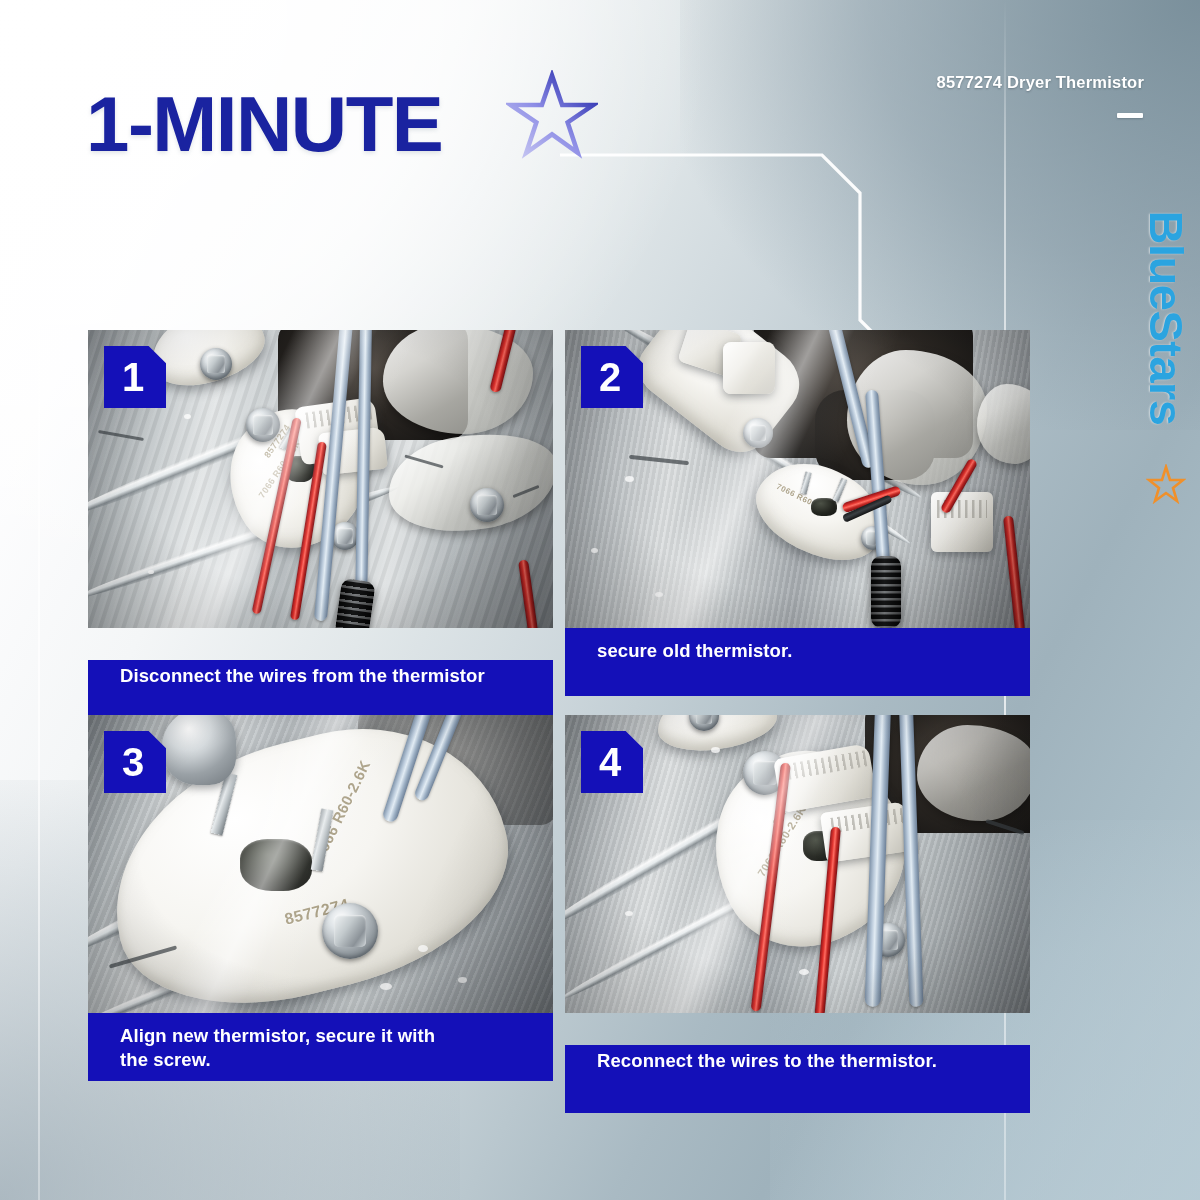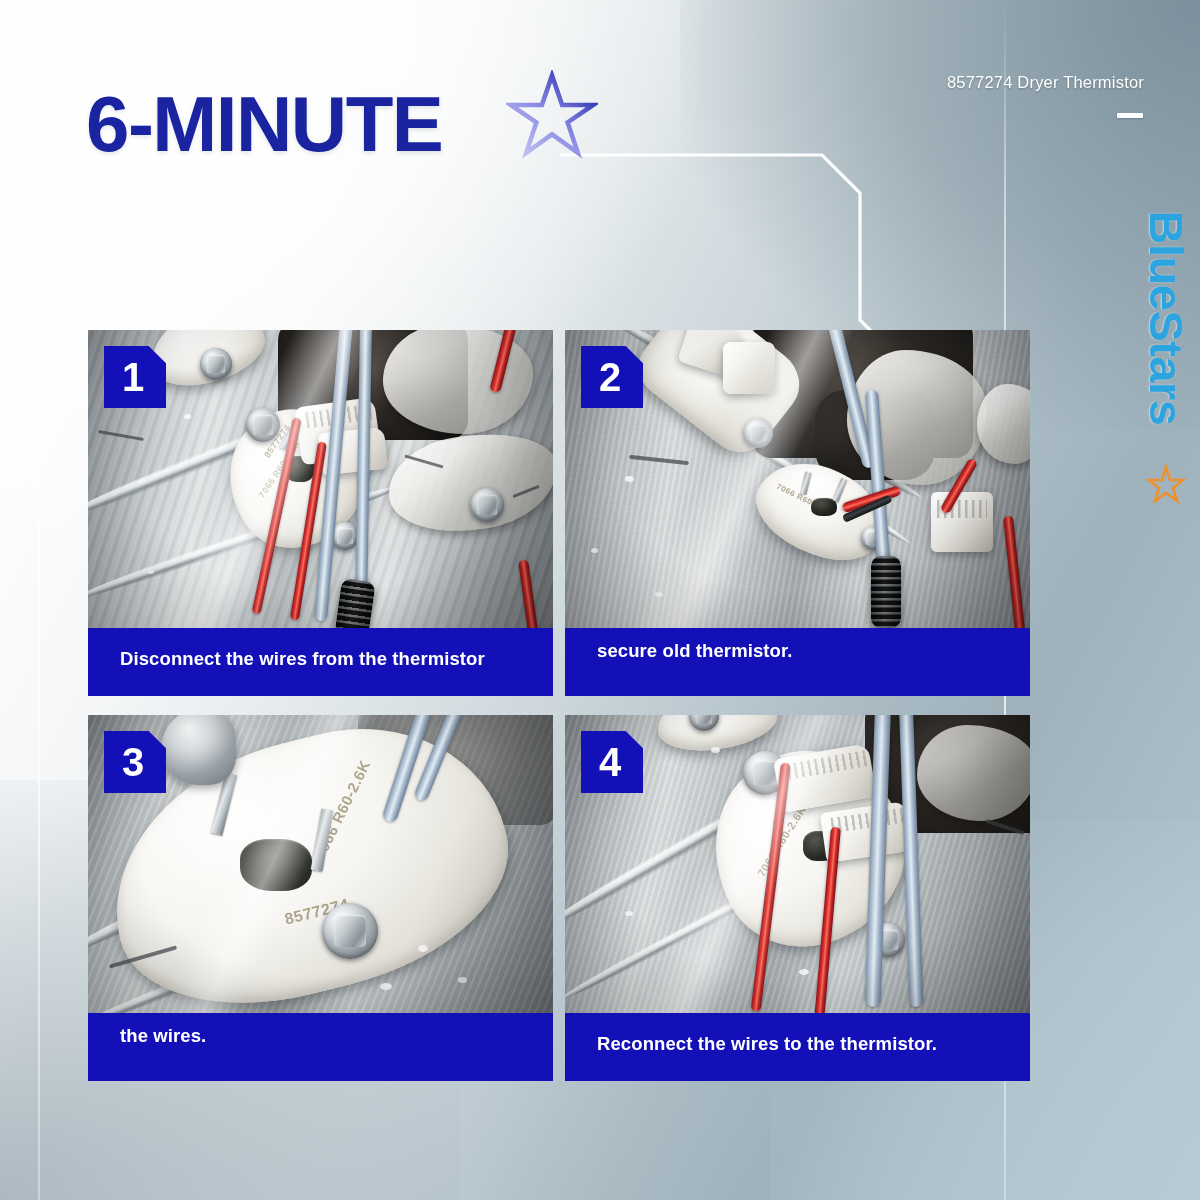--- a/index.html
+++ b/index.html
@@ -41,21 +41,21 @@
   
   .vline{position:absolute;top:0;bottom:0;width:2px;
     background:linear-gradient(to bottom, rgba(255,255,255,0) 0%, rgba(255,255,255,.55) 18%, rgba(255,255,255,.75) 55%, rgba(255,255,255,.35) 100%);
     pointer-events:none;}
   .vline.l{left:38px;}
   .vline.r{left:1004px;}
 
   
   .prod-title{
     position:absolute;right:56px;top:73px;
-    color:#ffffff;font-size:16.5px;font-weight:normal;letter-spacing:.2px;
+    color:#ffffff;font-size:16.5px;font-weight:bold;letter-spacing:.2px;
     text-shadow:0 1px 2px rgba(60,75,85,.45);
     white-space:nowrap;
   }
   .prod-dash{
     position:absolute;right:57px;top:113px;width:26px;height:5px;border-radius:1px;
     background:#ffffff;box-shadow:0 1px 2px rgba(60,75,85,.35);
   }
 
   
   .headline{
@@ -101,21 +101,21 @@
   .photo{
     position:relative;width:465px;height:298px;overflow:hidden;
     background:#9aa2a6;
   }
   .caption{
     width:465px;background:#1410b8;color:#fff;
     font-size:18.5px;font-weight:bold;line-height:1.28;
     padding:14px 0 15px 32px;box-sizing:border-box;
     letter-spacing:.1px;
   }
-  .caption.one{height:68px;padding-top:19px;}
+  .caption.one{height:68px;padding-top:4px;margin-top:32px;}
   .caption.two{height:68px;padding-top:11px;}
   .cap-l{display:block;}
 
   
   .badge{
     position:absolute;left:16px;top:16px;width:62px;height:62px;
     background:#1410b8;
     clip-path:polygon(0 0, 72% 0, 100% 28%, 100% 100%, 0 100%);
     color:#fff;font-size:40px;font-weight:bold;
     display:flex;align-items:center;justify-content:center;
@@ -255,21 +255,21 @@
   <div class="vline r"></div>
 
   <div class="prod-title">8577274 Dryer Thermistor</div>
   <div class="prod-dash"></div>
 
   <svg class="polyline" viewBox="0 0 420 250">
     <polyline points="0,25 262,25 300,63 300,190 360,250 420,250" fill="none" stroke="#ffffff" stroke-width="3.2" stroke-linejoin="miter" opacity="0.95"></polyline>
   </svg>
 
   <div class="headline">
-    <span class="l1">6-MINUTE</span>
+    <span class="l1">1-MINUTE</span>
   </div>
 
   <svg class="hstar" viewBox="0 0 100 100">
     <defs>
       <linearGradient id="stg" x1="0%" y1="100%" x2="100%" y2="0%">
         <stop offset="0%" stop-color="#c9c9f2"></stop>
         <stop offset="45%" stop-color="#8e8ee6"></stop>
         <stop offset="100%" stop-color="#1a1fa5"></stop>
       </linearGradient>
     </defs>
@@ -411,21 +411,22 @@
           <div class="scratch" style="left:20px;top:240px;width:70px;height:4px;transform:rotate(-16deg);"></div>
           <div class="spot" style="left:330px;top:230px;width:10px;height:7px;"></div>
           <div class="spot" style="left:370px;top:262px;width:9px;height:6px;"></div>
           <div class="spot" style="left:292px;top:268px;width:12px;height:7px;"></div>
           <div class="sheen"></div>
           <div class="vig"></div>
         </div>
         <div class="badge">3</div>
       </div>
       <div class="caption two">
-        <span class="cap-l">the wires.</span>
+        <span class="cap-l">Align new thermistor, secure it with</span>
+        <span class="cap-l">the screw.</span>
       </div>
     </div>
 
     <div class="panel p4">
       <div class="photo">
         <div class="scene">
           <div class="metal" style="background:
               repeating-linear-gradient(106deg, rgba(255,255,255,.10) 0px, rgba(255,255,255,.10) 2px, rgba(0,0,0,.05) 3px, rgba(0,0,0,.05) 6px),
               linear-gradient(100deg,#868c90 0%,#b4b9bc 10%,#dde0e1 22%,#c3c8ca 34%,#a2a8ac 48%,#ccd1d3 62%,#aeb4b7 80%,#8a9095 100%);"></div>
           <div class="ridge" style="left:-40px;top:120px;width:330px;height:16px;transform:rotate(-30deg);"></div>

